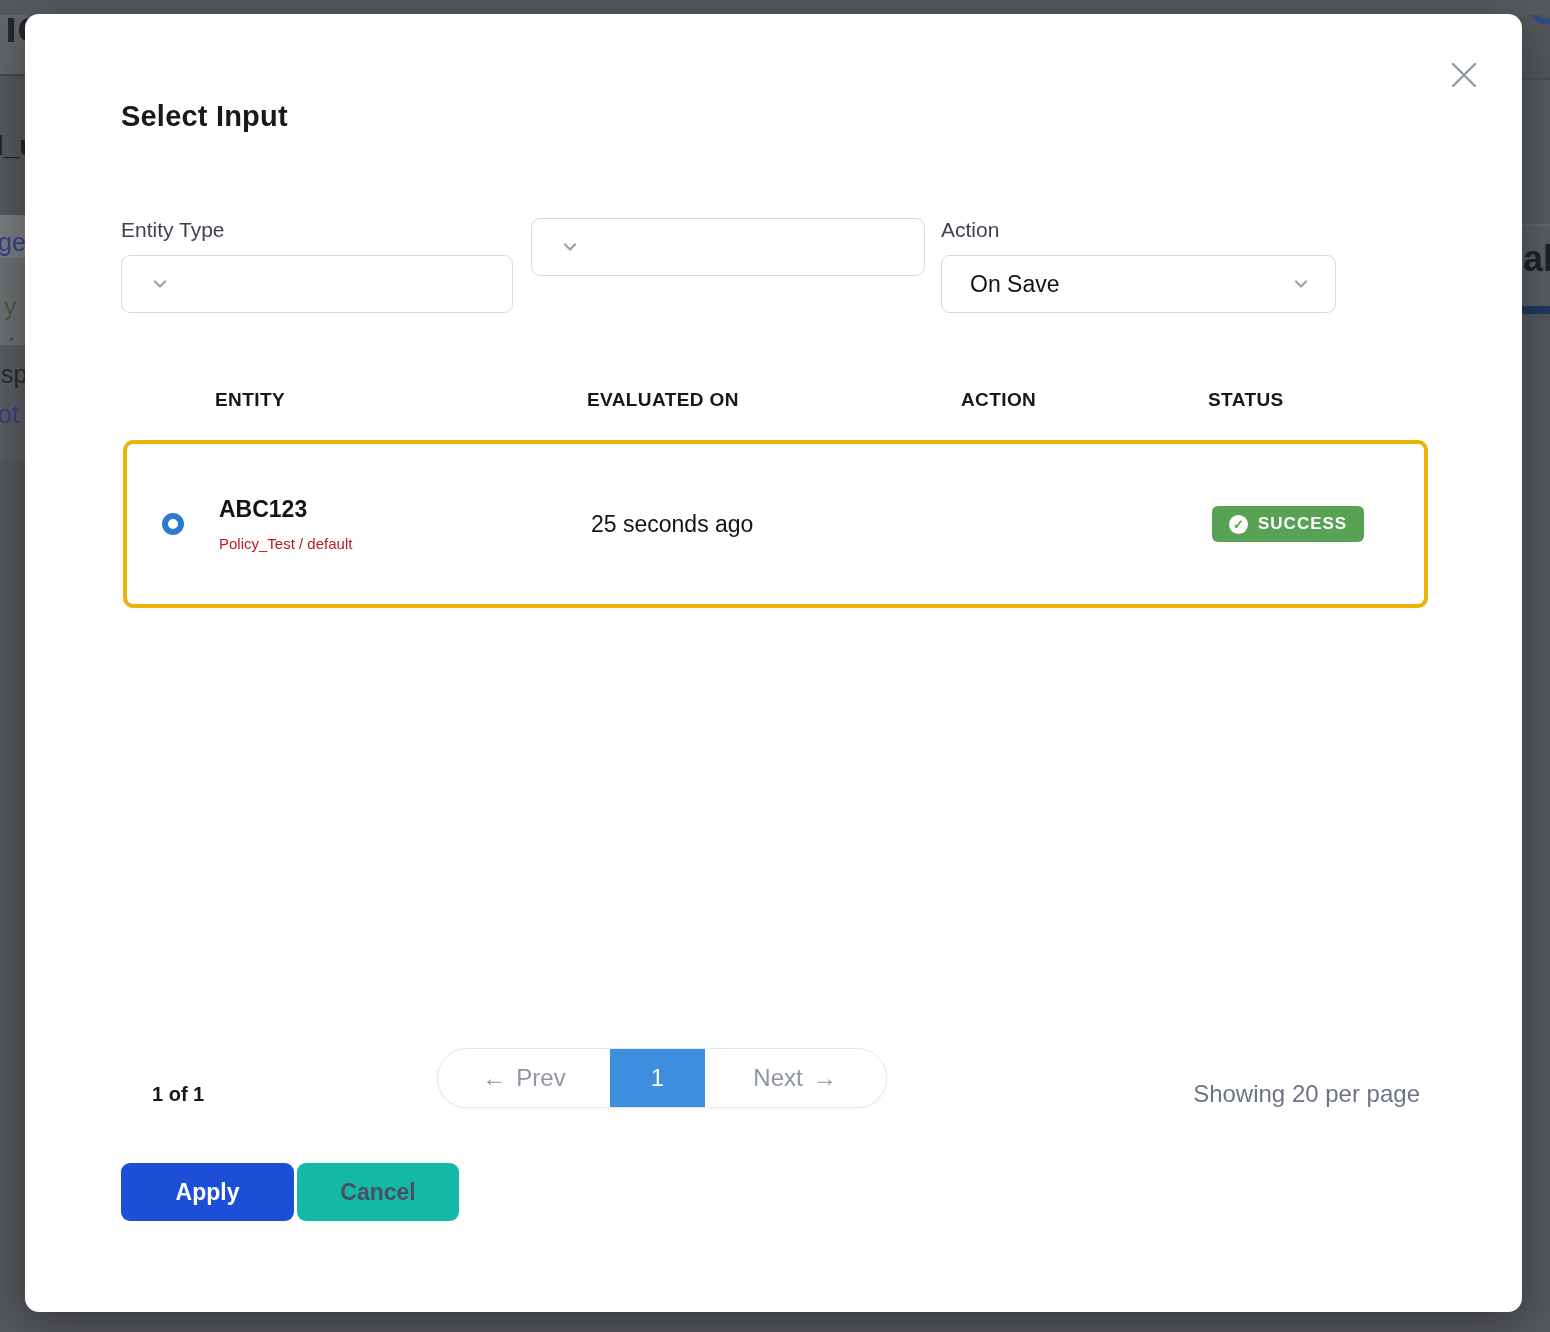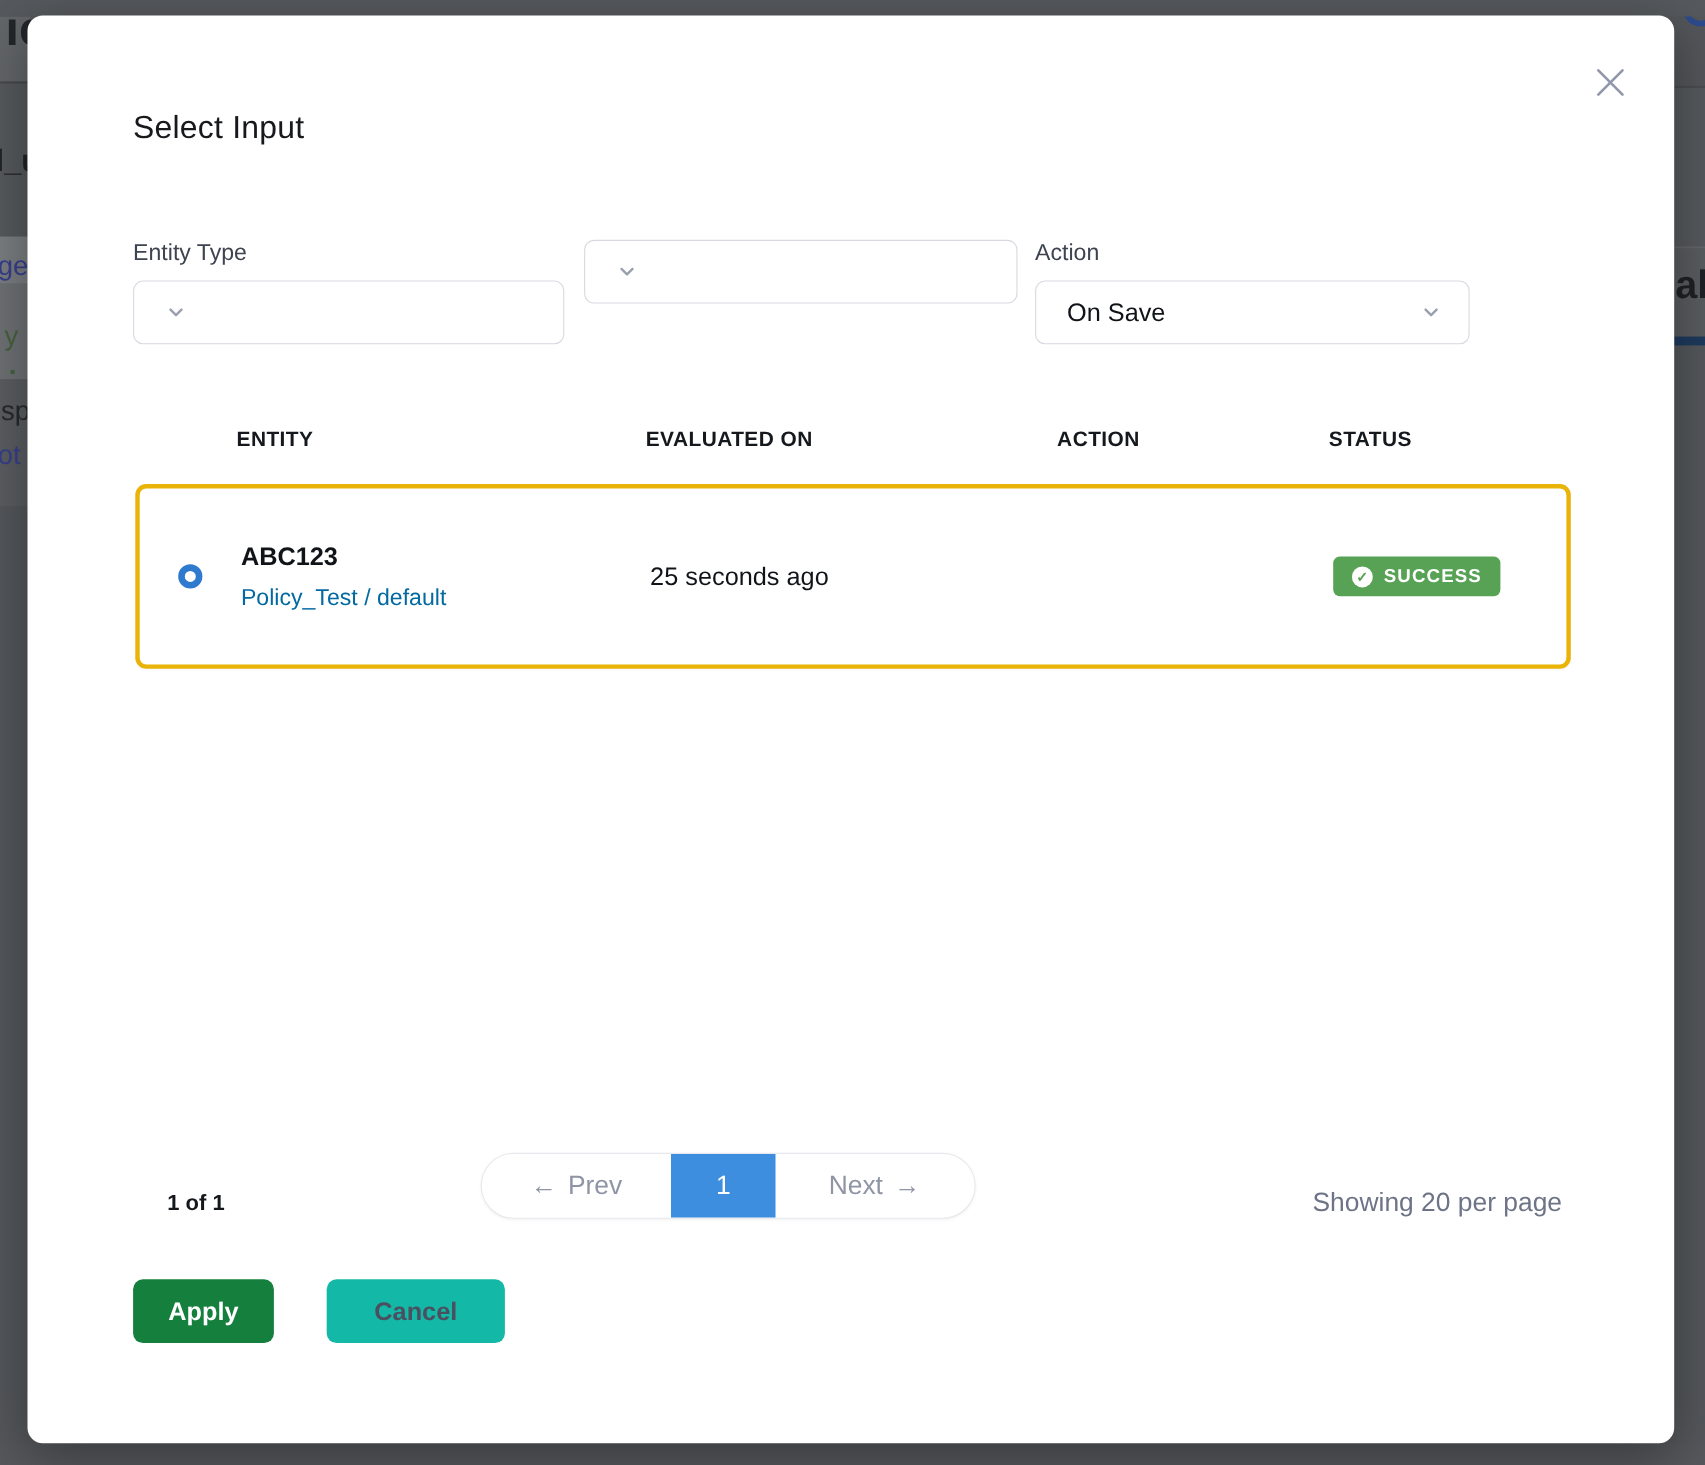--- a/index.html
+++ b/index.html
@@ -47,21 +47,21 @@
     position:absolute; left:25px; top:14px; width:1497px; height:1298px;
     background:#ffffff; border-radius:14px; z-index:5;
     box-shadow:0 12px 48px rgba(0,0,0,0.35);
   }
   .close-btn {
     position:absolute; left:1420px; top:42px; width:38px; height:38px;
     display:flex; align-items:center; justify-content:center; cursor:pointer;
   }
   .modal-title {
     position:absolute; left:96px; top:86px;
-    font-size:29px; font-weight:400; color:#17191d; letter-spacing:0.2px;
+    font-size:29px; font-weight:700; color:#17191d; letter-spacing:0.2px;
   }
 
   
   .filter { position:absolute; top:204px; }
   .filter-entity { left:96px;  width:392px; }
   .filter-event  { left:506px; width:394px; }
   .filter-action { left:916px; width:395px; }
   .filter-label { font-size:21px; font-weight:500; color:#3d4350; margin-bottom:13px; }
   .select-box {
     box-sizing:border-box; width:100%; height:58px;
@@ -86,21 +86,21 @@
   .row {
     width:100%; height:100%;
     display:grid; grid-template-columns:92px 372px 374px 247px 1fr;
     align-items:center; cursor:pointer;
   }
   .radio-cell { display:flex; justify-content:center; }
   .radio {
     width:10px; height:10px; background:#fff; border:6px solid #2e7ace; border-radius:50%;
   }
   .entity-name { font-size:23px; font-weight:700; color:#101318; margin-bottom:12px; }
-  .entity-detail { font-size:21px; color:#0369a1; }
+  .entity-detail { font-size:15px; color:#b91c1c; }
   .evaluated { font-size:23px; color:#101318; }
   .status-badge {
     display:inline-flex; align-items:center; gap:10px;
     background:#57a254; border-radius:6px; padding:8px 17px;
   }
   .check-circle {
     width:19px; height:19px; border-radius:50%; background:#ffffff; color:#57a254;
     font-size:13px; font-weight:700; display:flex; align-items:center; justify-content:center;
   }
   .status-text { font-size:17px; font-weight:700; color:#ffffff; letter-spacing:1px; }
@@ -121,21 +121,21 @@
     width:95px; background:#3d8ede; color:#fff; font-size:24px; font-weight:500;
     display:flex; align-items:center; justify-content:center; cursor:default;
   }
   .per-page { position:absolute; left:975px; top:1050px; width:420px; height:60px;
     display:flex; align-items:center; justify-content:flex-end;
     font-size:24px; color:#6e7487; }
 
   
   .btn { position:absolute; top:1149px; height:58px; border:none; border-radius:9px;
     font-family:"Liberation Sans", sans-serif; font-size:23px; font-weight:700; cursor:pointer; }
-  .btn-apply { left:96px; width:128px; background:#15803d; color:#ffffff; }
+  .btn-apply { left:96px; width:173px; background:#1d4ed8; color:#ffffff; }
   .btn-cancel { left:272px; width:162px; background:#14b8a6; color:#4a5060; }
 </style>
 </head>
 <body>
 
 <div class="left-strip">
   <div class="band lband1"></div>
   <div class="band ldivider"></div>
   <div class="band lband2"></div>
   <div class="band lband3"></div>

